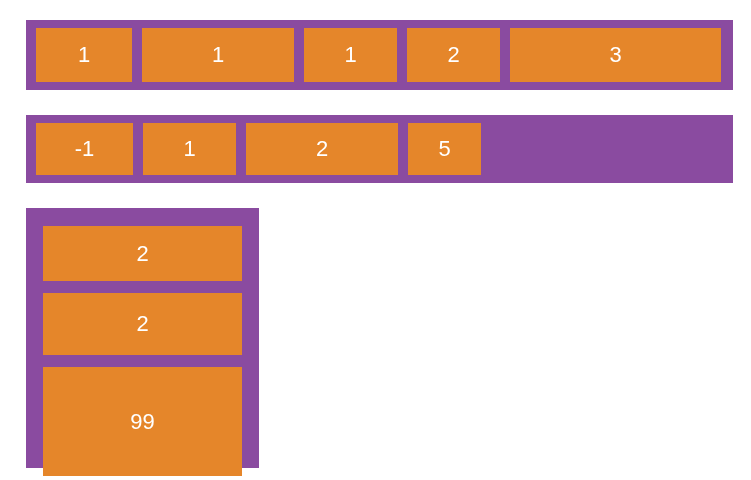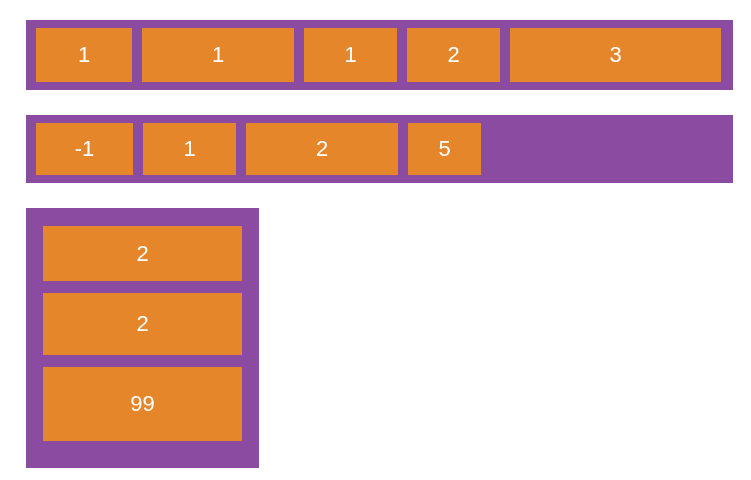--- a/index.html
+++ b/index.html
@@ -89,21 +89,21 @@
   
   #r2-i0 { width: 97px; }
   #r2-i1 { width: 93px; }
   #r2-i2 { width: 152px; }
   #r2-i3 { width: 73px; }
 
   
   .col-container .item { width: 100%; }
   #c3-i0 { height: 55px; }
   #c3-i1 { height: 62px; }
-  #c3-i2 { height: 74px; }
+  #c3-i2 { height: 109px; }
 </style>
 </head>
 <body>
 
 <div class="stage">
 
   <div class="container row-container" id="container-row-1">
 
     <div class="item" id="r1-i0">
       <span>1</span>

